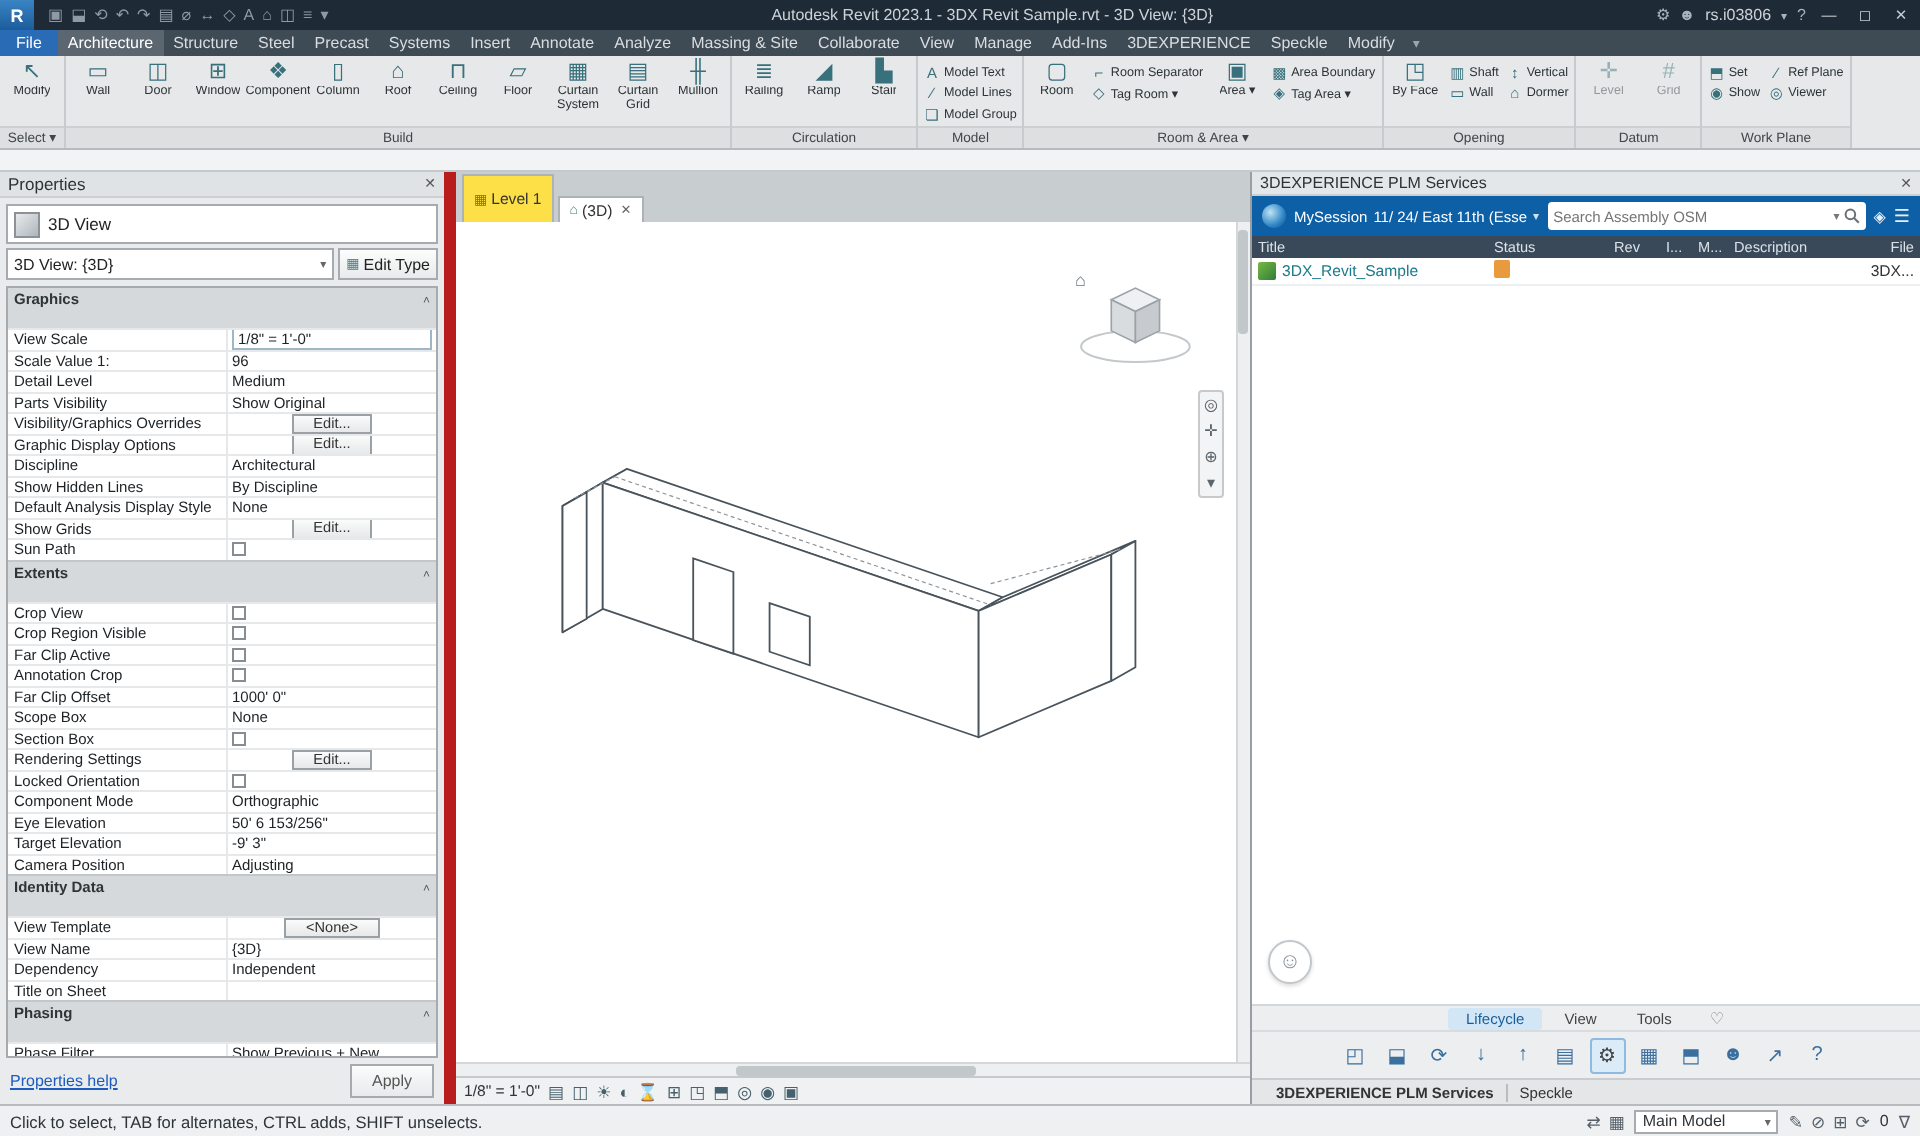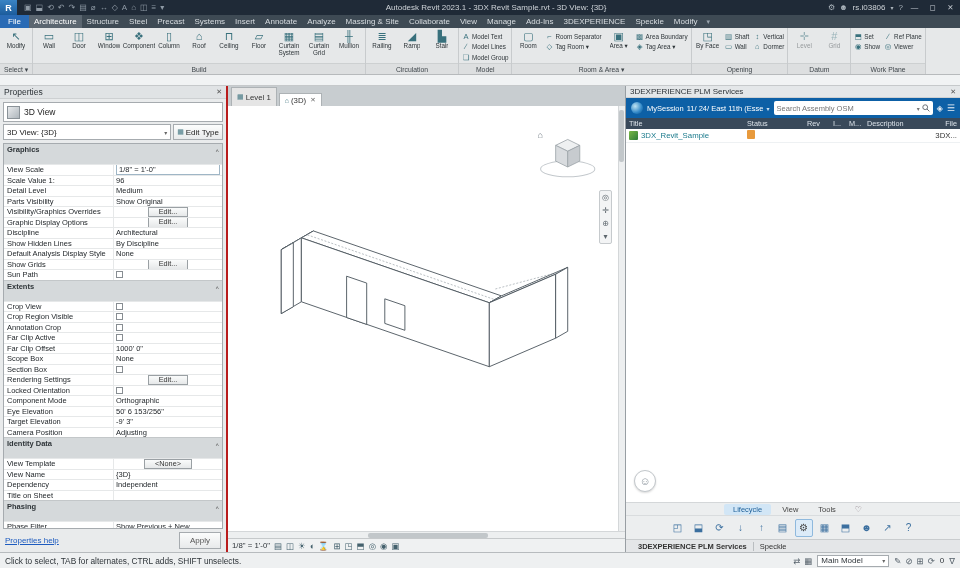--- a/index.html
+++ b/index.html
@@ -31,21 +31,21 @@
 .rstack{display:flex;flex-direction:column;padding-top:2px}
 .rsmall{display:flex;align-items:center;gap:2px;height:10.5px;padding:0 2px;color:#2d3438}
 .ricon-s{font-size:7.5px;color:#38707c;width:8px;text-align:center}
 .rlbl-s{font-size:6.3px;white-space:nowrap}
 .rpanel-label{flex:0 0 11px;font-size:6.8px;color:#3f464b;text-align:center;line-height:11px;background:#dddfe0;border-top:1px solid #cdd0d1;white-space:nowrap;padding:0 2px;overflow:hidden}
 .rpanel.disabled .ricon,.rpanel.disabled .rlbl{opacity:.45}
 .options-bar{flex:0 0 11px;background:#f1f3f4;border-bottom:1px solid #c6c9cb}
 
 .main{flex:1;display:flex;min-height:0}
 
-.props{flex:0 0 228px;background:#e9ebec;border-right:2px solid #b91c1c;display:flex;flex-direction:column;min-height:0}
+.props{flex:0 0 228px;background:#e9ebec;border-right:6px solid #b91c1c;display:flex;flex-direction:column;min-height:0}
 .props-header{flex:0 0 13px;display:flex;align-items:center;font-size:8.5px;color:#2c3237;padding:0 4px;background:#e0e3e5;border-bottom:1px solid #cdd0d2}
 .ph-x{margin-left:auto;font-size:7px;color:#555}
 .type-selector{margin:3px 3px 2px;flex:0 0 20px;background:#fff;border:1px solid #a6abaf;display:flex;align-items:center;gap:4px;padding:0 3px;font-size:8.5px;color:#222}
 .tsel-icon{width:13px;height:13px;background:linear-gradient(135deg,#e8eaec,#aeb6bc);border:1px solid #8a9298}
 .instance-row{margin:0 3px 3px;flex:0 0 16px;display:flex;gap:2px}
 .instance-select{flex:1;background:#fff;border:1px solid #a6abaf;display:flex;align-items:center;font-size:8px;padding:0 3px;color:#222}
 .isel-arrow{margin-left:auto;font-size:6px;color:#666}
 .edit-type-btn{display:flex;align-items:center;gap:2px;background:linear-gradient(180deg,#fcfdfd,#e8eaeb);border:1px solid #a6abaf;font-size:8px;padding:0 3px;color:#222}
 .et-icon{font-size:7px;color:#4a7c87}
 .pgrid{margin:0 3px;background:#fff;border:1px solid #a6abaf;overflow:hidden}
@@ -58,21 +58,21 @@
 .pvtext{font-size:7.5px;color:#1d2226;white-space:nowrap}
 .t-select .pvtext{border:1px solid #9fb6c6;padding:0 2px;flex:1}
 .btn-mini{margin:0 auto;border:1px solid #9aa0a4;background:linear-gradient(180deg,#fafbfb,#e6e8e9);padding:0 10px;font-size:7.3px;color:#333;line-height:8.5px}
 .cb{width:7px;height:7px;border:1px solid #878d92;background:#fff}
 .props-footer{margin-top:auto;display:flex;align-items:center;padding:3px 5px}
 .props-help{font-size:8px;color:#1d5bbf;text-decoration:underline}
 .apply-btn{margin-left:auto;border:1px solid #a6abaf;background:linear-gradient(180deg,#fbfcfc,#e8eaeb);font-size:8px;color:#555;padding:3px 10px}
 
 .center{flex:1;display:flex;flex-direction:column;min-width:0;background:#fff}
 .view-tabs{flex:0 0 13px;background:#c8cdd0;display:flex;align-items:flex-end;padding:1px 0 0 3px;gap:2px}
-.vtab{height:19px;display:flex;align-items:center;gap:2px;background:#e5e5e5;border:1px solid #adb2b5;border-bottom:none;padding:0 5px;font-size:7.8px;color:#333}
+.vtab{height:24px;display:flex;align-items:center;gap:2px;background:#fde047;border:1px solid #adb2b5;border-bottom:none;padding:0 5px;font-size:7.8px;color:#333}
 .vtab.active{background:#fff;height:13px}
 .vticon{font-size:7px;color:#4a7c87}
 .vtab-x{font-size:6.5px;color:#666;margin-left:2px}
 .canvas{flex:1;position:relative;min-height:0;overflow:hidden}
 .canvas svg.model{position:absolute;inset:0;width:100%;height:100%}
 .navbar{position:absolute;right:13px;top:84px;width:13px;background:#f3f4f5;border:1px solid #c6cacd;border-radius:2px;display:flex;flex-direction:column;align-items:center;padding:2px 0;gap:4px;color:#5d666d;font-size:8px}
 .nbi{line-height:9px}
 .vscroll{position:absolute;right:0;top:0;bottom:0;width:7px;background:#edeff0;border-left:1px solid #d4d7d9}
 .vthumb{position:absolute;top:4px;right:1px;width:5px;height:52px;background:#c2c7ca;border-radius:2px}
 .hscroll{flex:0 0 7px;background:#edeff0;border-top:1px solid #d4d7d9;position:relative}
@@ -488,27 +488,27 @@
               <span class="cb"></span>
             </div>
           </div>
           <div class="prow">
             <div class="plabel">Crop Region Visible</div>
             <div class="pvalue t-checkbox">
               <span class="cb"></span>
             </div>
           </div>
           <div class="prow">
-            <div class="plabel">Annotation Crop</div>
+            <div class="plabel">Far Clip Active</div>
             <div class="pvalue t-checkbox">
               <span class="cb"></span>
             </div>
           </div>
           <div class="prow">
-            <div class="plabel">Far Clip Active</div>
+            <div class="plabel">Annotation Crop</div>
             <div class="pvalue t-checkbox">
               <span class="cb"></span>
             </div>
           </div>
           <div class="prow">
             <div class="plabel">Far Clip Offset</div>
             <div class="pvalue t-text">
               <span class="pvtext">1000' 0"</span>
             </div>
           </div>

